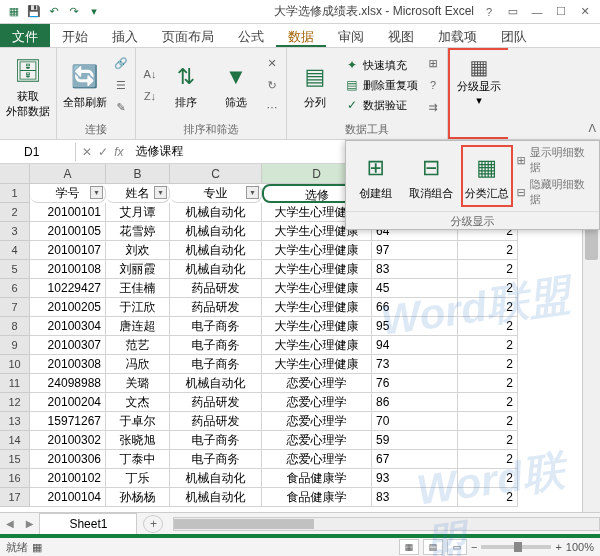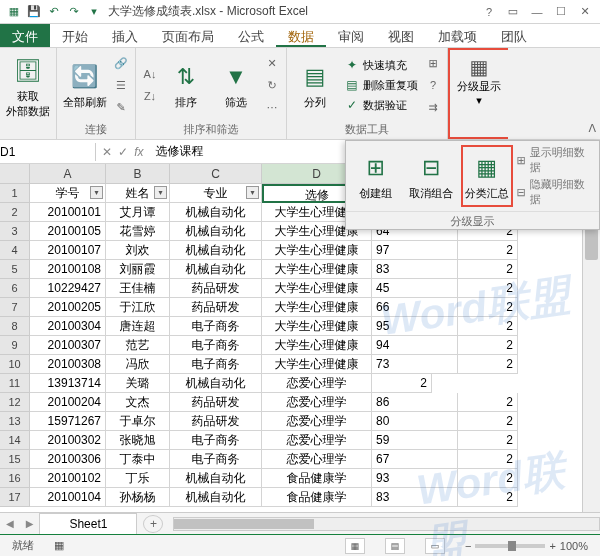--- a/index.html
+++ b/index.html
@@ -2,21 +2,21 @@
 <html><head>
 <meta charset="utf-8">
 <style>
 * { box-sizing: border-box; margin: 0; padding: 0; font-family: "Microsoft YaHei", "Segoe UI", sans-serif; }
 body { background: #fff; width: 600px; height: 556px; overflow: hidden; font-size: 12px; position: relative; }
 
 
 .titlebar { height: 24px; background: #fff; display: flex; align-items: center; border-bottom: 1px solid #d4d4d4; }
 .qat { display: flex; gap: 4px; padding: 0 6px; align-items: center; }
 .qat-ico { width: 16px; height: 16px; display: flex; align-items: center; justify-content: center; color: #217346; font-size: 11px; }
-.title { flex: 1; text-align: left; color: #444; font-size: 12px; }
+.title { flex: 1; text-align: right; color: #444; font-size: 12px; }
 .winctrl { display: flex; gap: 2px; padding: 0 4px; }
 .winbtn { width: 22px; height: 18px; display: flex; align-items: center; justify-content: center; color: #666; font-size: 11px; }
 
 
 .tabs { height: 24px; display: flex; align-items: stretch; background: #fff; border-bottom: 1px solid #d4d4d4; }
 .tab { padding: 4px 12px; color: #444; font-size: 13px; cursor: pointer; }
 .tab.file { background: #217346; color: #fff; }
 .tab.active { color: #a16207; border-bottom: 2px solid #217346; }
 
 
@@ -38,39 +38,39 @@
 
 
 .outline-popup { position: absolute; right: 0; top: 140px; width: 255px; height: 90px; background: #f1f1f1; border: 1px solid #bbb; box-shadow: -2px 2px 6px rgba(0,0,0,.2); z-index: 10; display: flex; flex-direction: column; }
 .outline-body { flex: 1; display: flex; align-items: center; padding: 4px; gap: 4px; }
 .outline-body .bigbtn { width: 52px; height: 62px; }
 .outline-popup .group-label { text-align: center; font-size: 11px; color: #666; border-top: 1px solid #ddd; padding: 2px 0; }
 .checkline { display: flex; align-items: center; gap: 4px; font-size: 11px; color: #777; }
 
 
 .fbar { height: 24px; display: flex; align-items: center; border-bottom: 1px solid #d4d4d4; }
-.namebox { width: 96px; border-right: 1px solid #ccc; padding: 2px 0; font-size: 12px; }
+.namebox { width: 76px; border-right: 1px solid #ccc; padding: 2px 24px; font-size: 12px; }
 .fbtns { display: flex; gap: 6px; padding: 0 6px; color: #888; }
 .fx { font-style: italic; }
 .fval { flex: 1; padding: 2px 6px; }
 .fexp { padding: 0 6px; color: #888; cursor: pointer; }
 
 
 .grid-wrap { position: relative; height: 348px; overflow: hidden; }
 .colheads { display: flex; height: 20px; background: #e6e6e6; border-bottom: 1px solid #ccc; }
 .rowhead-spacer { width: 30px; border-right: 1px solid #ccc; background: #e6e6e6; }
 .colhead { border-right: 1px solid #ccc; text-align: center; font-size: 12px; color: #444; line-height: 20px; }
 .cA { width: 76px; } .cB { width: 64px; } .cC { width: 92px; } .cD { width: 110px; } .cE { width: 86px; } .cF { width: 60px; }
 .colhead.sel { background: #d3e5d3; }
 
 .rows { overflow-y: auto; overflow-x: auto; height: 324px; }
 .row { display: flex; height: 19px; }
 .rowhead { width: 30px; border-right: 1px solid #ccc; border-bottom: 1px solid #ccc; background: #e6e6e6; text-align: center; font-size: 11px; color: #444; line-height: 19px; }
 .cell { border-right: 1px solid #d4d4d4; border-bottom: 1px solid #d4d4d4; padding: 0 4px; font-size: 12px; line-height: 19px; white-space: nowrap; overflow: hidden; }
-.row.hdr .cell { text-align: center; position: relative; }
+.row.hdr .cell { text-align: center; position: relative; border-radius: 8px; }
 .row.hdr .dd { position: absolute; right: 2px; top: 2px; width: 13px; height: 13px; border: 1px solid #999; background: #eee; font-size: 8px; line-height: 11px; text-align: center; color: #555; cursor: pointer; }
 .cA-cell { width: 76px; text-align: right; }
 .cB-cell { width: 64px; text-align: center; }
 .cC-cell { width: 92px; text-align: center; }
 .cD-cell { width: 110px; text-align: center; }
 .cE-cell { width: 86px; text-align: left; }
 .cF-cell { width: 60px; text-align: right; }
 .row.hdr .cA-cell, .row.hdr .cB-cell, .row.hdr .cC-cell, .row.hdr .cD-cell, .row.hdr .cE-cell, .row.hdr .cF-cell { text-align: center; }
 .activeCell { border: 2px solid #217346; }
 
@@ -79,21 +79,21 @@
 
 
 .sheets { height: 22px; display: flex; align-items: center; border-top: 1px solid #ccc; background: #f4f4f4; }
 .sheets .nav { padding: 0 6px; color: #888; font-size: 10px; cursor: pointer; }
 .sheet { padding: 3px 29px; background: #fff; border: 1px solid #ccc; border-bottom: none; font-size: 12px; cursor: pointer; }
 .addsheet { width: 20px; height: 18px; border: 1px solid #ccc; border-radius: 50%; margin-left: 6px; text-align: center; line-height: 16px; cursor: pointer; color: #666; }
 .hscroll { flex: 1; margin-left: 10px; height: 14px; background: #eee; border: 1px solid #ccc; position: relative; }
 .hthumb { position: absolute; top: 1px; bottom: 1px; left: 0; width: 140px; background: #c1c1c1; }
 
 
-.status { height: 22px; background: #f4f4f4; border-top: 1px solid #15803d; display: flex; align-items: center; padding: 0 12px; gap: 20px; font-size: 11px; color: #555; }
+.status { height: 22px; background: #f4f4f4; border-top: 4px solid #15803d; display: flex; align-items: center; padding: 0 6px; gap: 4px; font-size: 11px; color: #555; }
 .status .spacer { flex: 1; }
 .viewbtn { width: 20px; height: 16px; border: 1px solid #ccc; background: #fff; cursor: pointer; display: flex; align-items: center; justify-content: center; font-size: 9px; }
 .zoom { display: flex; align-items: center; gap: 4px; }
 .zslider { width: 70px; height: 4px; background: #ccc; position: relative; }
 .zslider .zt { position: absolute; left: 33px; top: -3px; width: 8px; height: 10px; background: #888; }
 
 .watermark { position: absolute; pointer-events: none; opacity: .15; font-size: 42px; font-weight: bold; color: #2a6fc9; font-style: italic; transform: rotate(-8deg); }
 </style>
 </head>
 <body>
@@ -330,42 +330,43 @@
     <div class="rowhead">10</div>
     <div class="cell cA-cell">20100308</div>
     <div class="cell cB-cell">冯欣</div>
     <div class="cell cC-cell">电子商务</div>
     <div class="cell cD-cell">大学生心理健康</div>
     <div class="cell cE-cell">73</div>
     <div class="cell cF-cell">2</div>
       </div>
       <div class="row">
     <div class="rowhead">11</div>
-    <div class="cell cA-cell">13913714</div>
+    <div class="cell cA-cell">24098988</div>
     <div class="cell cB-cell">关璐</div>
     <div class="cell cC-cell">机械自动化</div>
     <div class="cell cD-cell">恋爱心理学</div>
+    <div class="cell cE-cell">76</div>
     <div class="cell cF-cell">2</div>
       </div>
       <div class="row">
     <div class="rowhead">12</div>
     <div class="cell cA-cell">20100204</div>
     <div class="cell cB-cell">文杰</div>
     <div class="cell cC-cell">药品研发</div>
     <div class="cell cD-cell">恋爱心理学</div>
     <div class="cell cE-cell">86</div>
     <div class="cell cF-cell">2</div>
       </div>
       <div class="row">
     <div class="rowhead">13</div>
     <div class="cell cA-cell">15971267</div>
     <div class="cell cB-cell">于卓尔</div>
     <div class="cell cC-cell">药品研发</div>
     <div class="cell cD-cell">恋爱心理学</div>
-    <div class="cell cE-cell">80</div>
+    <div class="cell cE-cell">70</div>
     <div class="cell cF-cell">2</div>
       </div>
       <div class="row">
     <div class="rowhead">14</div>
     <div class="cell cA-cell">20100302</div>
     <div class="cell cB-cell">张晓旭</div>
     <div class="cell cC-cell">电子商务</div>
     <div class="cell cD-cell">恋爱心理学</div>
     <div class="cell cE-cell">59</div>
     <div class="cell cF-cell">2</div>

